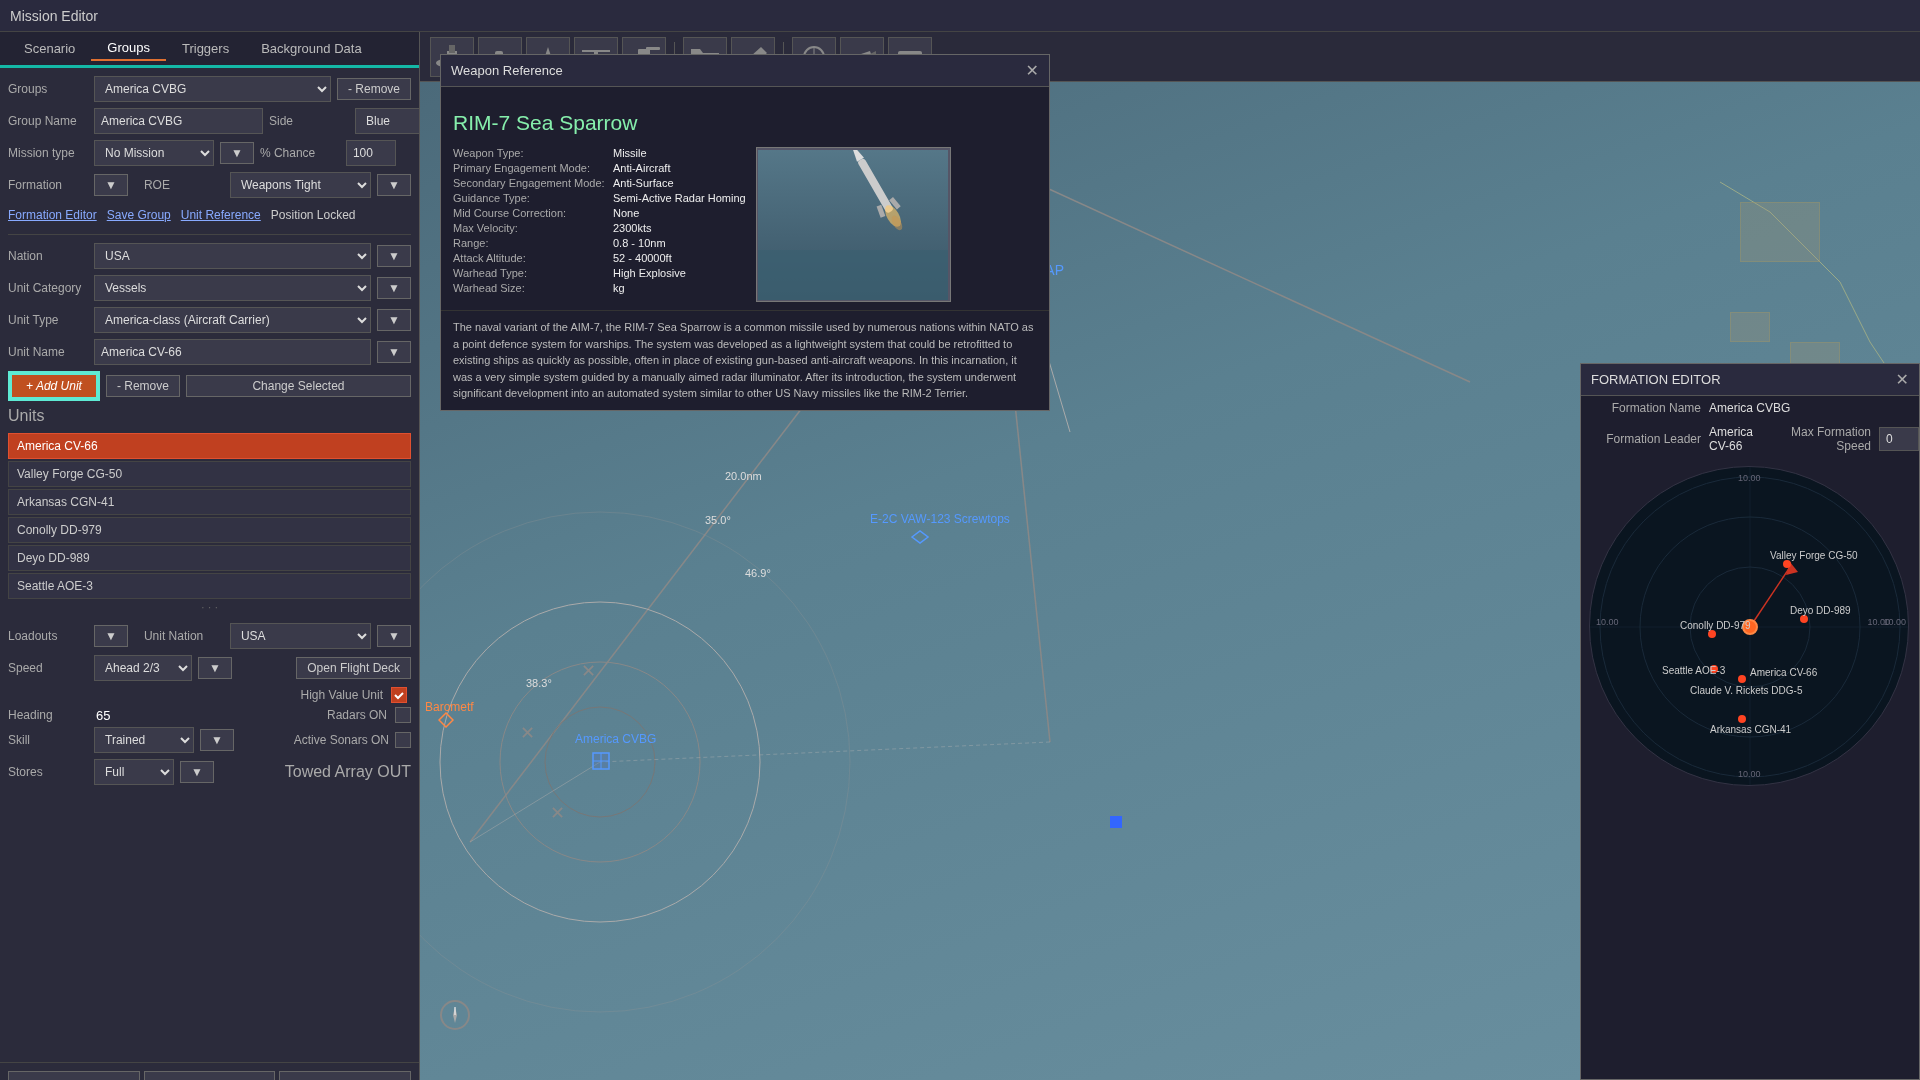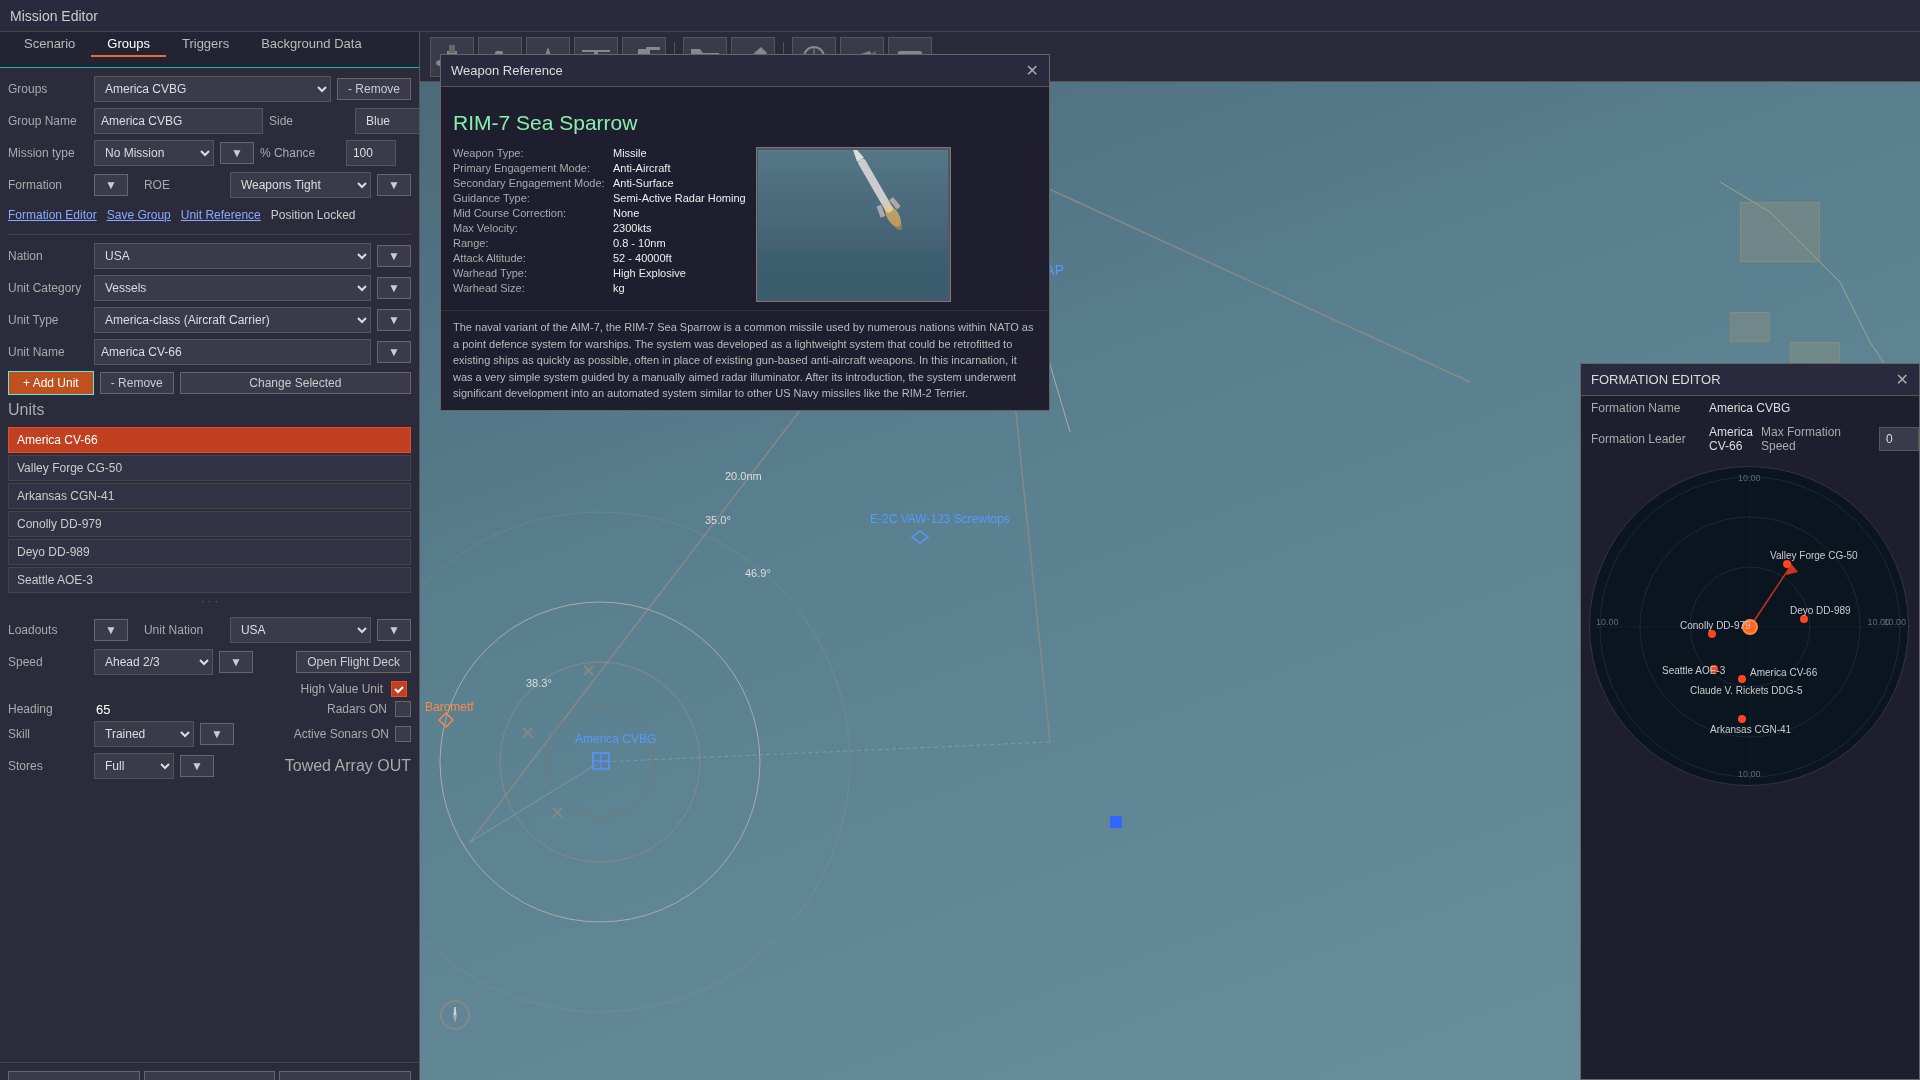--- a/index.html
+++ b/index.html
@@ -2,35 +2,35 @@
 <html><head>
   <meta charset="utf-8">
   <style>
     * { margin: 0; padding: 0; box-sizing: border-box; }
     body { width: 1920px; height: 1080px; overflow: hidden; background: #1a1a2e; font-family: Arial, sans-serif; font-size: 13px; color: #ddd; }
 
     
     .title-bar { background: #2a2a3e; height: 32px; display: flex; align-items: center; padding: 0 10px; font-size: 14px; color: #ccc; border-bottom: 1px solid #444; }
 
     
-    .top-nav { background: #232333; height: 36px; display: flex; align-items: flex-start; padding: 0 10px; border-bottom: 1px solid #14b8a6; }
+    .top-nav { background: #232333; height: 36px; display: flex; align-items: center; padding: 0 10px; border-bottom: 3px solid #14b8a6; }
     .top-nav .tab { padding: 4px 16px; cursor: pointer; color: #bbb; font-size: 13px; }
     .top-nav .tab.active { color: #fff; border-bottom: 2px solid #e07030; }
 
     
     .left-panel { position: absolute; top: 0; left: 0; width: 420px; height: 1080px; background: #2b2b3b; border-right: 1px solid #555; display: flex; flex-direction: column; }
     .left-panel-content { padding: 8px; flex: 1; overflow-y: auto; }
 
     .panel-row { display: flex; align-items: center; margin-bottom: 6px; gap: 6px; }
     .panel-label { color: #aaa; font-size: 12px; min-width: 80px; }
     .panel-select { background: #3a3a4a; border: 1px solid #555; color: #ddd; padding: 3px 6px; font-size: 12px; flex: 1; height: 26px; cursor: pointer; }
     .panel-input { background: #3a3a4a; border: 1px solid #555; color: #ddd; padding: 3px 6px; font-size: 12px; height: 26px; }
     .remove-btn { background: #3a3a4a; border: 1px solid #666; color: #ccc; padding: 3px 10px; font-size: 12px; cursor: pointer; }
     .btn-small { background: #3a3a4a; border: 1px solid #666; color: #ccc; padding: 3px 10px; font-size: 12px; cursor: pointer; }
-    .btn-orange { background: #c05020; border: 1px solid #5eead4; color: #fff; padding: 4px 14px; font-size: 12px; cursor: pointer; }
+    .btn-orange { background: #c05020; border: 4px solid #5eead4; color: #fff; padding: 4px 14px; font-size: 12px; cursor: pointer; font-style: italic; }
 
     .divider { border-top: 1px solid #444; margin: 8px 0; }
 
     
     .formation-editor-bar { display: flex; align-items: center; gap: 10px; padding: 4px 0; }
     .fe-link { color: #88aaff; font-size: 12px; cursor: pointer; text-decoration: underline; }
     .fe-text { color: #ccc; font-size: 12px; }
 
     
     .units-section { margin-top: 6px; }
@@ -68,21 +68,21 @@
     .popup-table .key { color: #aaa; min-width: 160px; }
     .popup-table .val { color: #eee; }
     .popup-img { width: 195px; height: 155px; background: #556; border: 1px solid #777; display: flex; align-items: center; justify-content: center; overflow: hidden; flex-shrink: 0; }
     .popup-desc { font-size: 11px; color: #bbb; line-height: 1.5; padding: 8px 12px; border-top: 1px solid #333; }
     .close-btn { background: none; border: none; color: #aaa; cursor: pointer; font-size: 16px; }
 
     
     .formation-panel { position: absolute; background: #1e1e2e; border: 1px solid #666; z-index: 50; width: 340px; }
     .formation-panel-header { background: #2a2a3e; padding: 6px 10px; font-size: 13px; color: #ddd; display: flex; justify-content: space-between; align-items: center; border-bottom: 1px solid #555; }
     .fp-row { display: flex; align-items: center; gap: 8px; padding: 5px 10px; }
-    .fp-label { color: #aaa; font-size: 12px; min-width: 110px; }
+    .fp-label { color: #aaa; font-size: 12px; min-width: 110px; text-align: right; }
     .fp-value { color: #ddd; font-size: 12px; }
     .fp-input { background: #3a3a4a; border: 1px solid #555; color: #ddd; padding: 2px 6px; font-size: 12px; width: 80px; height: 24px; }
 
     
     .bottom-bar { display: flex; gap: 4px; padding: 8px; border-top: 1px solid #444; }
     .bottom-btn { flex: 1; background: #3a3a4a; border: 1px solid #666; color: #ccc; padding: 8px; font-size: 13px; cursor: pointer; text-align: center; }
 
     
     .map-svg { position: absolute; top: 0; left: 0; width: 100%; height: 100%; pointer-events: none; }
 
@@ -211,21 +211,21 @@
       <button class="btn-small">▼</button>
       <span class="panel-label" style="margin-left:10px;">Unit Nation</span>
       <select class="panel-select" style="width:80px;">
         <option>USA</option>
       </select>
       <button class="btn-small">▼</button>
     </div>
 
     <div class="panel-row">
       <span class="panel-label">Speed</span>
-      <select class="panel-select" style="width:119px; flex:none;">
+      <select class="panel-select" style="width:98px; flex:none;">
         <option>Ahead 2/3</option>
       </select>
       <button class="btn-small">▼</button>
       <button class="btn-small" style="margin-left:auto;">Open Flight Deck</button>
     </div>
 
     <div class="checkbox-row" style="justify-content:flex-end; padding-right:4px;">
       <span style="color:#aaa; font-size:12px;">High Value Unit</span>
       <div class="cb">
         <svg width="12" height="12" viewBox="0 0 12 12">

